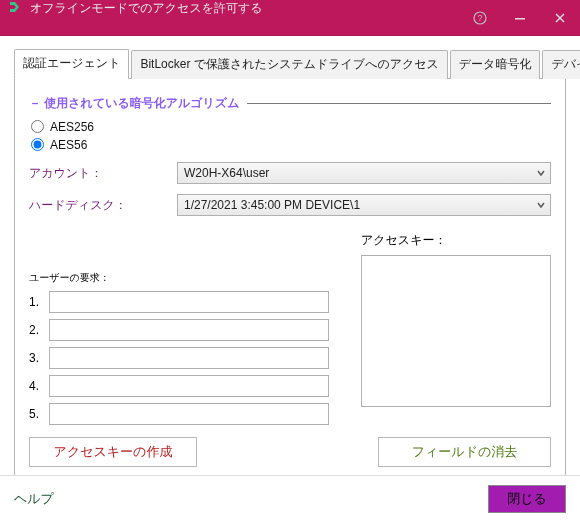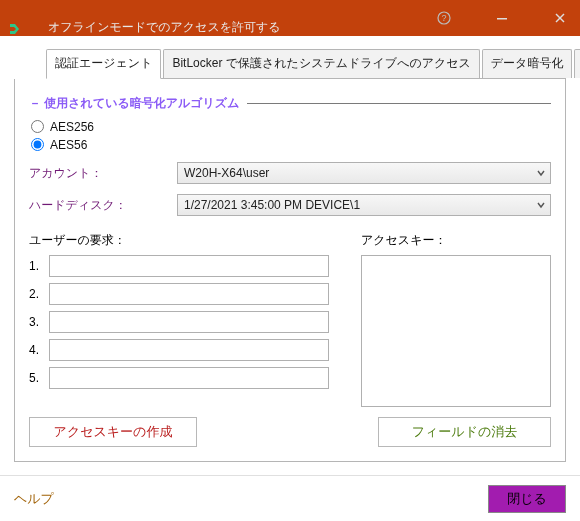--- a/index.html
+++ b/index.html
@@ -1,28 +1,28 @@
 <!DOCTYPE html>
 <html><head>
 <meta charset="utf-8">
 <style>
   * { box-sizing: border-box; font-family: "Meiryo UI","Yu Gothic UI","Segoe UI",sans-serif; }
   html,body { margin:0; padding:0; }
   body { width:580px; height:521px; background:#f5f5f5; overflow:hidden; }
 
-  .titlebar { height:36px; background:#c2410c; color:#e8e8e8; display:flex; align-items:flex-end;gap:18px; }
+  .titlebar { height:36px; background:#be185d; color:#e8e8e8; display:flex; align-items:flex-start; }
   .titlebar .logo { width:28px; display:flex; align-items:center; justify-content:center; }
   .titlebar .logo svg { display:block; }
   .titlebar .title { flex:1; font-size:12px; padding-left:2px; }
   .titlebar .tbtn { width:40px; height:36px; display:flex; align-items:center; justify-content:center; color:#e0e0e0; }
   .titlebar .tbtn svg { display:block; }
 
   .client { padding:12px 14px 10px 14px; background:#fff; height:calc(521px - 36px - 46px); }
 
-  .tabbar { display:flex; align-items:flex-start; position:relative; border-bottom:1px solid #b5b5b5;margin-left:32px; }
+  .tabbar { display:flex; align-items:center; position:relative; border-bottom:1px solid #b5b5b5; }
   .tab { font-size:12px; padding:5px 8px 6px 8px; border:1px solid #b5b5b5; border-bottom:none; background:#f2f2f2; position:relative; top:1px; margin-right:2px; color:#222; border-radius:2px 2px 0 0; white-space:nowrap; }
   .tab.active { background:#fff; border-bottom:1px solid #fff; }
 
   .panel { border:1px solid #b5b5b5; border-top:none; padding:12px 14px 14px 14px; }
 
   .section-title { font-size:13px; color:#111; margin-bottom:10px; }
 
   .group-header { display:flex; align-items:center; margin-bottom:8px; margin-top:4px; }
   .group-header .gh-label { font-size:12px; font-weight:bold; color:#8b5cf6; white-space:nowrap; margin-right:8px; }
   .group-header .gh-line { flex:1; height:1px; background:#7a7a7a; }
@@ -30,35 +30,35 @@
   .radio-row { display:flex; align-items:flex-start; font-size:12px; color:#111; margin-left:2px; margin-bottom:4px; }
   .radio-row input { margin:0 6px 0 0; }
 
   .form-row { display:flex; align-items:center; margin-top:10px; }
   .form-row .lbl { width:116px; font-size:12px; color:#701a75; }
   .select { flex:1; height:22px; border:1px solid #b0b0b0; background:linear-gradient(#f7f7f7,#e9e9e9); display:flex; align-items:center; justify-content:space-between; padding:0 4px 0 6px; font-size:12px; color:#222;margin-left:32px; }
   .select .chev svg { display:block; }
 
   .lower { display:flex; margin-top:16px; }
   .col-left { width:300px; }
-  .userreq-label { font-size:12px; margin-bottom:6px; }
+  .userreq-label { font-size:10px; margin-bottom:6px;margin-top:39px; }
   .req-row { display:flex; align-items:center; margin-bottom:6px; }
   .req-row .num { width:20px; font-size:12px; }
   .textin { flex:1; height:22px; border:1px solid #b0b0b0; background:#fff; padding:0 4px; font-size:12px; }
   .col-right { flex:1; margin-left:32px; }
   .acckey-label { font-size:12px; margin-bottom:6px; }
   .acckey-box { width:100%; height:152px; border:1px solid #b0b0b0; background:#fff; resize:none; font-size:12px; padding:4px; }
 
   .actions { display:flex; margin-top:6px; justify-content:space-between; }
   .btn { height:30px; border:1px solid #b8b8b8; background:#fff; font-size:13px; display:flex; align-items:center; justify-content:center; cursor:pointer; }
   .btn.create { width:168px; color:#b91c1c; }
   .btn.clear { width:173px; color:#4d7c0f; margin-left:auto; }
 
   .footer { height:46px; background:#fff; border-top:1px solid #e0e0e0; display:flex; align-items:center; padding:0 14px; }
-  .help { font-size:13px; color:#a16207; }
+  .help { font-size:13px; color:#14532d; }
   .close-btn { margin-left:auto; width:78px; height:28px; border:1px solid #888; background:#a21caf; font-size:13px; display:flex; align-items:center; justify-content:center; cursor:pointer; }
 </style>
 </head>
 <body>
 
 <div class="titlebar">
   <div class="logo">
     <svg width="14" height="14" viewBox="0 0 14 14">
         <polygon points="3,2 8,2 12,7 8,12 3,12 3,9 7,9 9,7 7,5 3,5" fill="#2fc488"></polygon>
       </svg>

